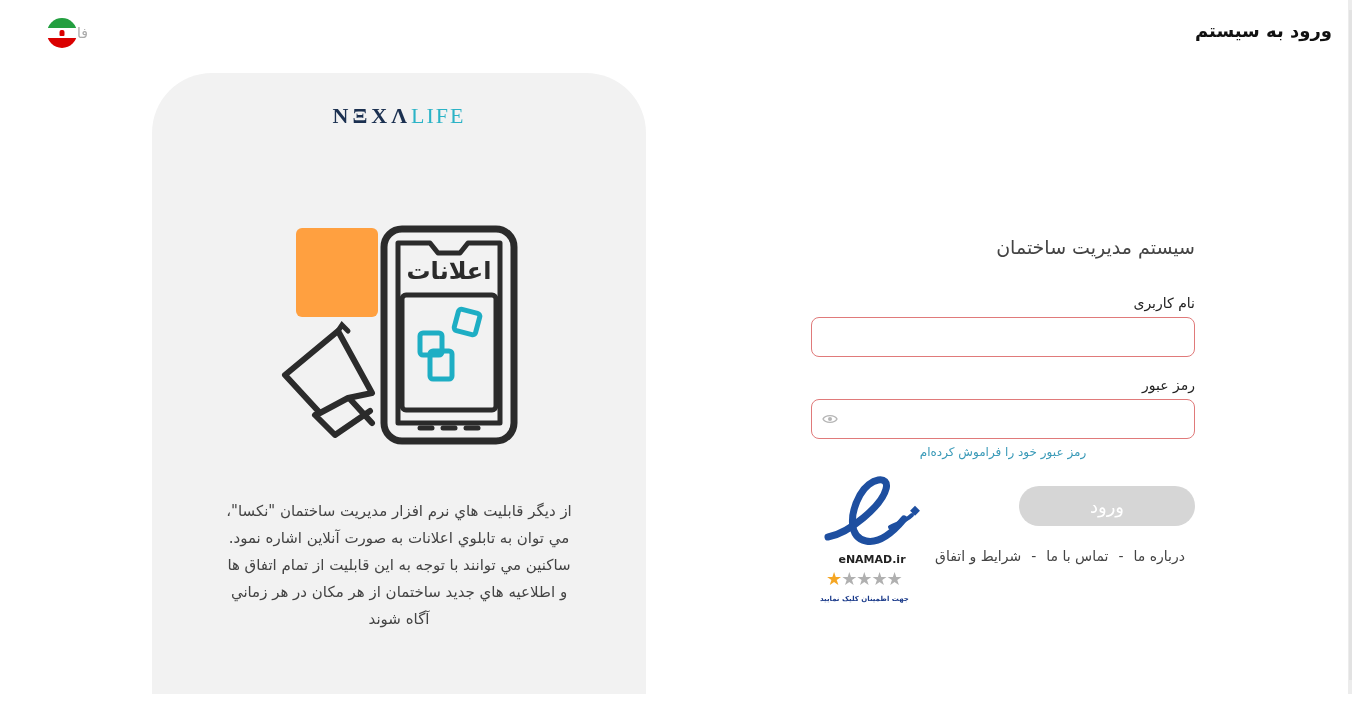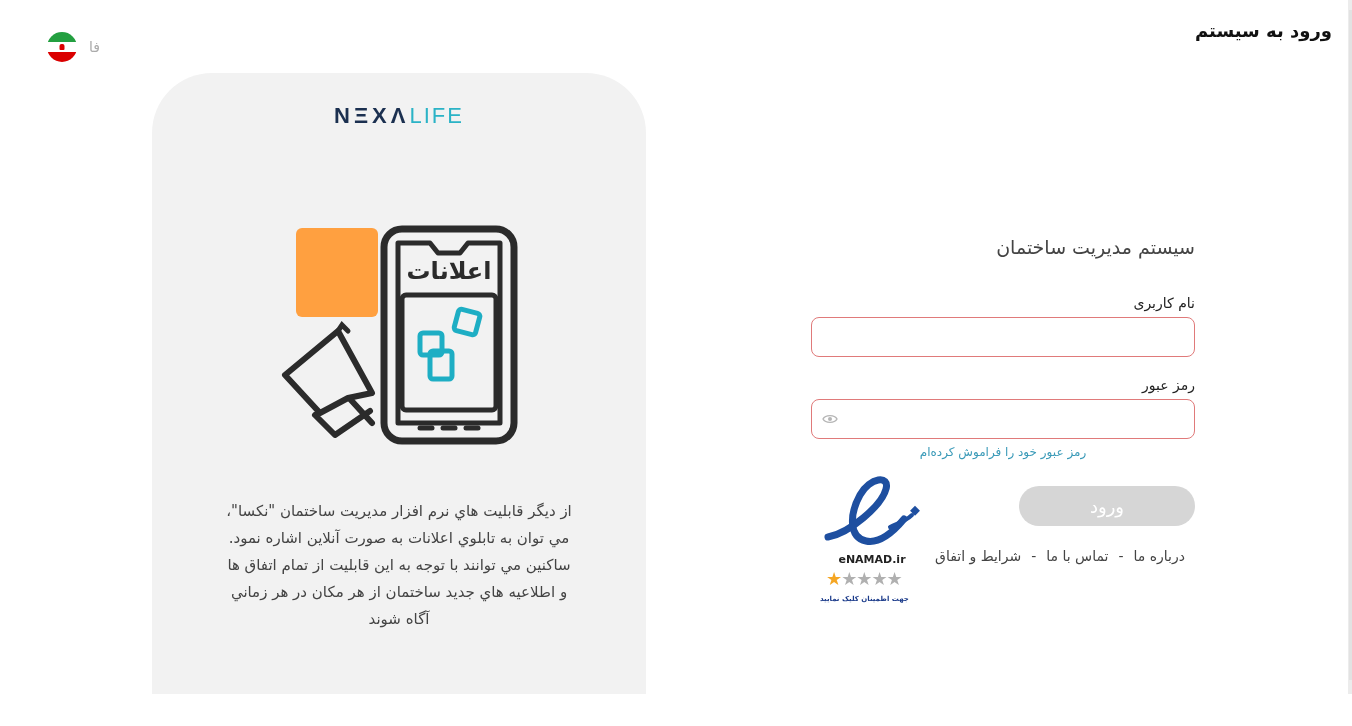--- a/index.html
+++ b/index.html
@@ -4,43 +4,43 @@
   <style>
     * { box-sizing: border-box; margin: 0; padding: 0; }
     html, body { width: 1352px; height: 726px; overflow: hidden; background: #ffffff; }
     body { font-family: "DejaVu Sans", sans-serif; position: relative; color: #333; }
 
     .page-title {
       position: absolute; right: 20px; top: 20px;
       font-size: 18px; font-weight: bold; color: #111; direction: rtl;
     }
     .lang-switch {
-      position: absolute; left: 47px; top: 32px;
-      display: flex; align-items: center; gap: 12px; cursor: pointer;
+      position: absolute; left: 47px; top: 18px;
+      display: flex; align-items: center; cursor: pointer;
     }
     .flag {
       width: 30px; height: 30px; border-radius: 50%; overflow: hidden;
       display: flex; flex-direction: column; position: relative;
     }
     .flag .g { flex: 1; background: #239f40; }
     .flag .w { flex: 1; background: #ffffff; }
     .flag .r { flex: 1; background: #da0000; }
     .flag .emblem {
       position: absolute; left: 50%; top: 50%; transform: translate(-50%, -50%);
       width: 5px; height: 6px; background: #da0000; border-radius: 2px 2px 1px 1px;
     }
     .lang-label { font-size: 14px; color: #aaa; }
 
     .side-panel {
       position: absolute; left: 152px; top: 73px; width: 494px; height: 621px;
       background: #f2f2f2; border-radius: 60px 60px 0 0;
     }
     .logo {
       position: absolute; top: 30px; left: 0; right: 0; text-align: center;
-      font-family: Liberation Sans, sans-serif; font-size: 22px; letter-spacing: 2px;
+      font-family: Liberation Serif, serif; font-size: 22px; letter-spacing: 2px;
     }
     .logo .nexa { color: #1b3050; font-weight: bold; letter-spacing: 4px; }
     .logo .life { color: #2bb3c6; font-weight: normal; }
 
     .illustration { position: absolute; left: 128px; top: 150px; width: 240px; height: 225px; }
 
     .panel-text {
       position: absolute; top: 425px; left: 70px; right: 70px;
       direction: rtl; text-align: center; font-size: 15px; line-height: 27px; color: #444;
     }

